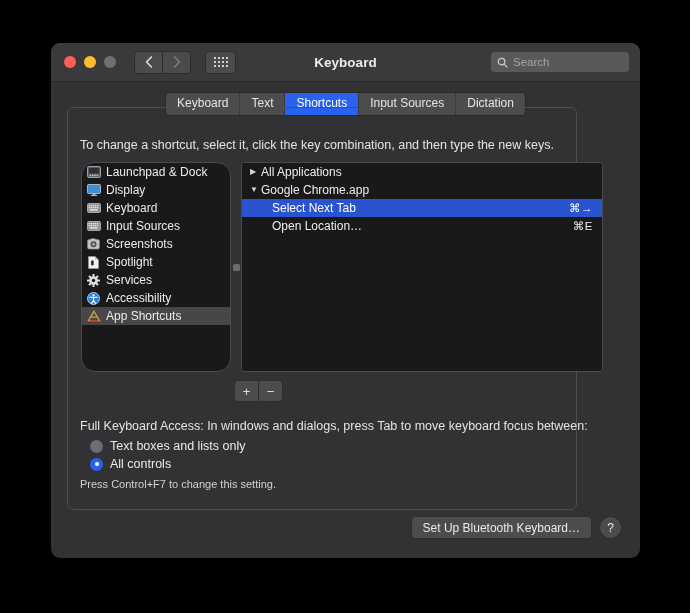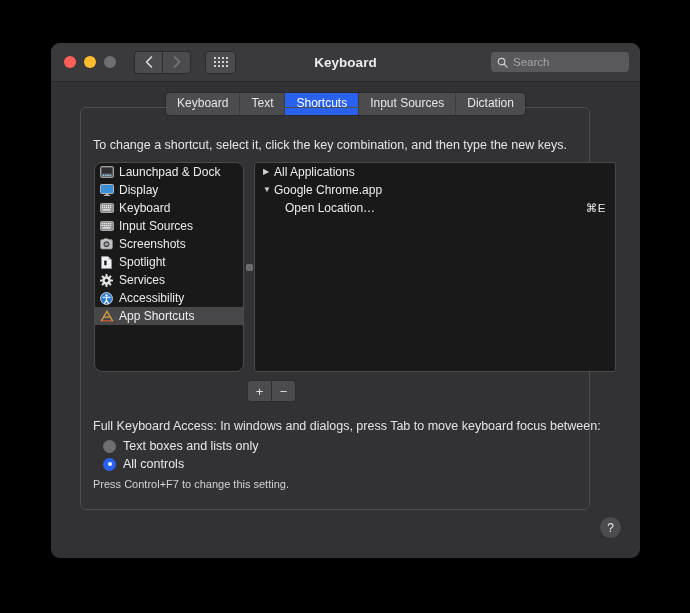--- a/index.html
+++ b/index.html
@@ -160,21 +160,21 @@
     border-right: 1px solid #3a3a3c;
     white-space: nowrap;
     line-height: 15px;
   }
   .tab:last-child { border-right: none; }
   .tab.active { background: #2a62f0; color: #ffffff; }
 
   
   .groupbox {
     position: absolute;
-    left: 29px;
+    left: 16px;
     top: 64px;
     width: 510px;
     height: 403px;
     border: 1px solid #4d4d50;
     border-radius: 6px;
     box-sizing: border-box;
   }
 
   .hint {
     position: absolute;
@@ -191,21 +191,21 @@
     left: 13px;
     top: 54px;
     width: 522px;
     height: 210px;
     display: flex;
   }
   .pane-left {
     width: 150px;
     background: #19191a;
     border: 1px solid #4a4a4d;
-    border-radius: 8px;
+    border-radius: 14px;
     box-sizing: border-box;
     overflow: hidden;
   }
   .splitter {
     width: 10px;
     position: relative;
     display: flex;
     align-items: center;
     justify-content: center;
   }
@@ -580,20 +580,24 @@
           <div class="sc-row group0">
             <span class="tri">▶</span>
             <span class="sc-name">All Applications</span>
           </div>
 
           <div class="sc-row group1">
             <span class="tri">▼</span>
             <span class="sc-name">Google Chrome.app</span>
           </div>
 
+          <div class="sc-row item selected">
+            <span class="sc-name">Select Next Tab</span>
+            <span class="sc-key">⌘→</span>
+          </div>
 
           <div class="sc-row item">
             <span class="sc-name">Open Location…</span>
             <span class="sc-key">⌘E</span>
           </div>
 
         </div>
       </div>
 
       <div class="pm-row">
@@ -612,17 +616,18 @@
         <span class="radio on">
             <i></i>
           </span>
         <span class="radio-label">All controls</span>
       </div>
 
       <div class="fka-note">Press Control+F7 to change this setting.</div>
     </div>
 
     <div class="bottom">
+      <div class="bt-btn">Set Up Bluetooth Keyboard…</div>
       <div class="help-btn">?</div>
     </div>
 
   </div>
 </div>
 
 </body></html>

